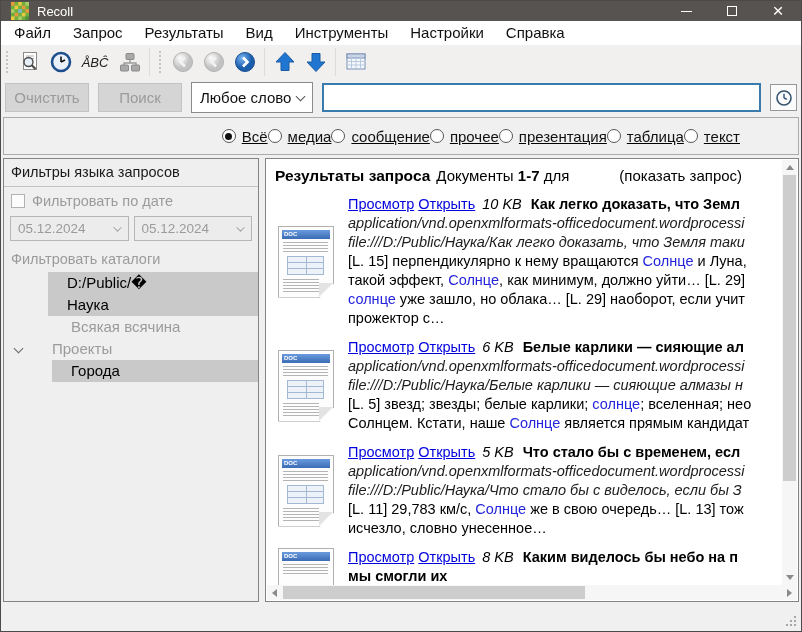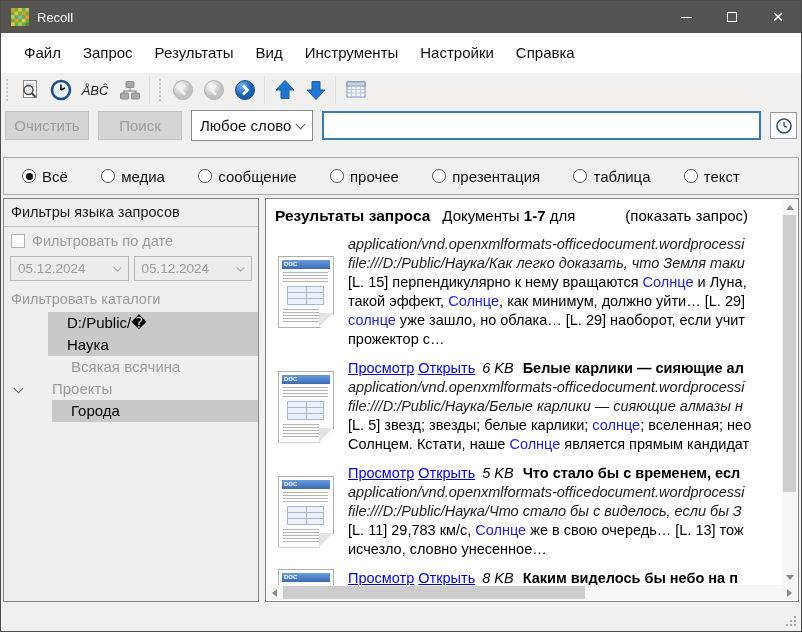--- a/index.html
+++ b/index.html
@@ -1,51 +1,51 @@
 <!DOCTYPE html>
 <html><head>
 <meta charset="utf-8">
 <style>
   html,body{margin:0;padding:0;background:#9a9a9a;font-family:"Liberation Sans","DejaVu Sans",sans-serif;}
   *{box-sizing:border-box;}
   .window{width:802px;height:632px;border:1px solid #4a4a4a;background:#f0f0f0;display:flex;flex-direction:column;overflow:hidden;}
 
   
-  .titlebar{height:32px;background:#575350;display:flex;align-items:center;flex:0 0 auto;color:#fff;}
+  .titlebar{height:20px;background:#575350;display:flex;align-items:center;flex:0 0 auto;color:#fff;}
   .app-icon{width:18px;height:18px;margin:0 8px 0 10px;flex:0 0 auto;}
   .title-text{font-size:13px;color:#fff;}
   .win-controls{margin-left:auto;display:flex;height:100%;}
   .wc{width:46px;height:100%;display:flex;align-items:center;justify-content:center;}
   .wc-min-glyph{width:11px;height:1px;background:#fff;}
   .wc-max-glyph{width:10px;height:10px;border:1px solid #fff;}
   .wc-close-glyph{font-size:19px;line-height:1;color:#fff;font-weight:300;margin-top:-2px;}
 
   
-  .menubar{height:40px;background:#ffffff;display:flex;align-items:center;padding-left:12px;flex:0 0 auto;}
+  .menubar{height:24px;background:#ffffff;display:flex;align-items:center;padding-left:2px;flex:0 0 auto;}
   .menu-item{padding:0 11px;font-size:15px;color:#111;line-height:28px;}
 
   
   .toolbar{height:34px;background:#f1f0ef;display:flex;align-items:center;flex:0 0 auto;font-style:italic;}
   .tb-handle{width:0;height:22px;border-left:2px dotted #c4c4c4;margin:0 6px 0 5px;}
   .tb-sep{width:0;height:28px;border-left:1px solid #dcdcdc;margin:0 4px;}
   .tb-btn{width:31px;height:28px;display:flex;align-items:center;justify-content:center;}
   .abc-label{font-size:13px;color:#222;letter-spacing:0;}
 
   
   .searchrow{height:37px;display:flex;align-items:center;padding:0 4px;gap:9px;flex:0 0 auto;background:#f0f0f0;}
   .btn-disabled{width:84px;height:29px;background:#d5d5d5;border:1px solid #c3c3c3;color:#9b9b9b;font-size:15px;display:flex;align-items:center;justify-content:center;}
   .combo{width:122px;height:31px;background:#fff;border:1px solid #8a8a8a;display:flex;align-items:center;padding:0 8px;font-size:15px;color:#111;}
   .combo .chev{margin-left:auto;}
   .chev{width:7px;height:7px;border-right:1.6px solid #555;border-bottom:1.6px solid #555;transform:rotate(45deg);margin-top:-3px;}
   .chev.dim{border-color:#9b9b9b;}
   .search-input{flex:1;height:29px;border:2px solid #3a7bad;background:#fff;font-size:15px;padding:0 6px;outline:none;font-family:inherit;}
   .clock-btn{width:27px;height:27px;border:1px solid #979797;background:#fbfbfb;display:flex;align-items:center;justify-content:center;}
 
   
-  .catrow{height:38px;margin:13px 2px 0 2px;border:1px solid #ababab;display:flex;align-items:center;justify-content:space-between;padding:0 58px 0 18px;background:#f0f0f0;flex:0 0 auto;}
+  .catrow{height:38px;margin:1px 2px 0 2px;border:1px solid #ababab;display:flex;align-items:center;justify-content:flex-end;padding:0 58px 0 18px;background:#f0f0f0;flex:0 0 auto;text-decoration:underline;}
   .cat-opt{display:flex;align-items:center;gap:6px;}
   .radio{width:14px;height:14px;border:1px solid #555;border-radius:50%;background:#fff;display:flex;align-items:center;justify-content:center;flex:0 0 auto;}
   .radio .dot{width:7px;height:7px;border-radius:50%;background:#111;display:none;}
   .radio.on .dot{display:block;}
   .cat-label{font-size:15px;color:#111;}
 
   
   .content{flex:1;display:flex;margin:3px 2px 0 2px;gap:6px;min-height:0;}
 
   
@@ -63,21 +63,21 @@
   .tree-chevron{position:absolute;left:11px;top:7px;width:7px;height:7px;border-right:1.6px solid #666;border-bottom:1.6px solid #666;transform:rotate(45deg);}
   .tree-label{height:22px;line-height:22px;flex:1;padding-left:19px;white-space:nowrap;overflow:hidden;}
   .tree-row.sel .tree-label{background:#c9c9c9;color:#000;}
   .tree-row.dim .tree-label{color:#9b9b9b;}
 
   
   .results{flex:1;position:relative;border:1px solid #848484;background:#fff;min-width:0;}
   .results-inner{position:absolute;top:1px;left:1px;right:16px;bottom:16px;overflow:hidden;padding:5px 0 0 7px;}
   .res-header{display:flex;align-items:baseline;gap:6px;white-space:nowrap;margin:2px 0 2px 1px;}
   .res-title{font-size:15.5px;font-weight:bold;color:#000;}
-  .res-docs{font-size:15px;color:#000;margin-left:6px;}
+  .res-docs{font-size:15px;color:#000;}
   .res-docs b{font-weight:bold;}
   a.qlink,.lnk{color:#0000dd;text-decoration:underline;cursor:pointer;}
   .res-header .qlink{font-size:15px;margin-left:44px;}
   .result-item{display:flex;gap:10px;margin:10px 0 0 0;}
   .doc-icon-wrap{width:64px;flex:0 0 auto;display:flex;align-items:center;justify-content:center;}
   .doc-icon{width:56px;height:72px;position:relative;background:#fdfdfd;border:1px solid #b0b0b0;box-shadow:1.5px 2px 2px rgba(0,0,0,.28);clip-path:polygon(0 0,100% 0,100% calc(100% - 14px),calc(100% - 14px) 100%,0 100%);}
   .doc-head{position:absolute;top:3px;left:3px;right:3px;height:9px;background:linear-gradient(#6a9ade,#3b6cb4);color:#fff;font-size:6px;line-height:9px;padding-left:2px;font-weight:bold;}
   .doc-lines{position:absolute;top:15px;left:4px;right:5px;height:11px;background:repeating-linear-gradient(#b4b4b4 0 1px,transparent 1px 3px);}
   .doc-table{position:absolute;top:29px;left:8px;right:9px;height:19px;border:1px solid #a3b8d4;background-color:#edf2f9;background-image:repeating-linear-gradient(to bottom,transparent 0 5px,#a3b8d4 5px 6px),repeating-linear-gradient(to right,transparent 0 18px,#a3b8d4 18px 19px);}
   .doc-lines2{position:absolute;top:52px;left:4px;right:14px;height:13px;background:repeating-linear-gradient(#b4b4b4 0 1px,transparent 1px 3px);}
@@ -351,20 +351,21 @@
               <div class="doc-icon-wrap">
                 <div class="doc-icon">
                   <div class="doc-head">DOC</div>
                   <div class="doc-lines"></div>
                   <div class="doc-table"></div>
                   <div class="doc-lines2"></div>
                   <div class="doc-fold"></div>
                 </div>
               </div>
               <div class="res-text">
+                <div class="rline"><span class="lnk">Просмотр</span> <span class="lnk">Открыть</span><span class="size">10 KB</span><span class="rtitle">Как легко доказать, что Земл</span></div>
                 <div class="rline meta">application/vnd.openxmlformats-officedocument.wordprocessi</div>
                 <div class="rline meta">file:///D:/Public/Наука/Как легко доказать, что Земля таки</div>
                 <div class="rline"><span>[L. 15] перпендикулярно к нему вращаются </span><span class="hl">Солнце</span><span> и Луна,</span></div>
                 <div class="rline"><span>такой эффект, </span><span class="hl">Солнце</span><span>, как минимум, должно уйти… [L. 29]</span></div>
                 <div class="rline"><span class="hl">солнце</span><span> уже зашло, но облака… [L. 29] наоборот, если учит</span></div>
                 <div class="rline"><span>прожектор с…</span></div>
               </div>
             </div>
             <div class="result-item">
               <div class="doc-icon-wrap">

